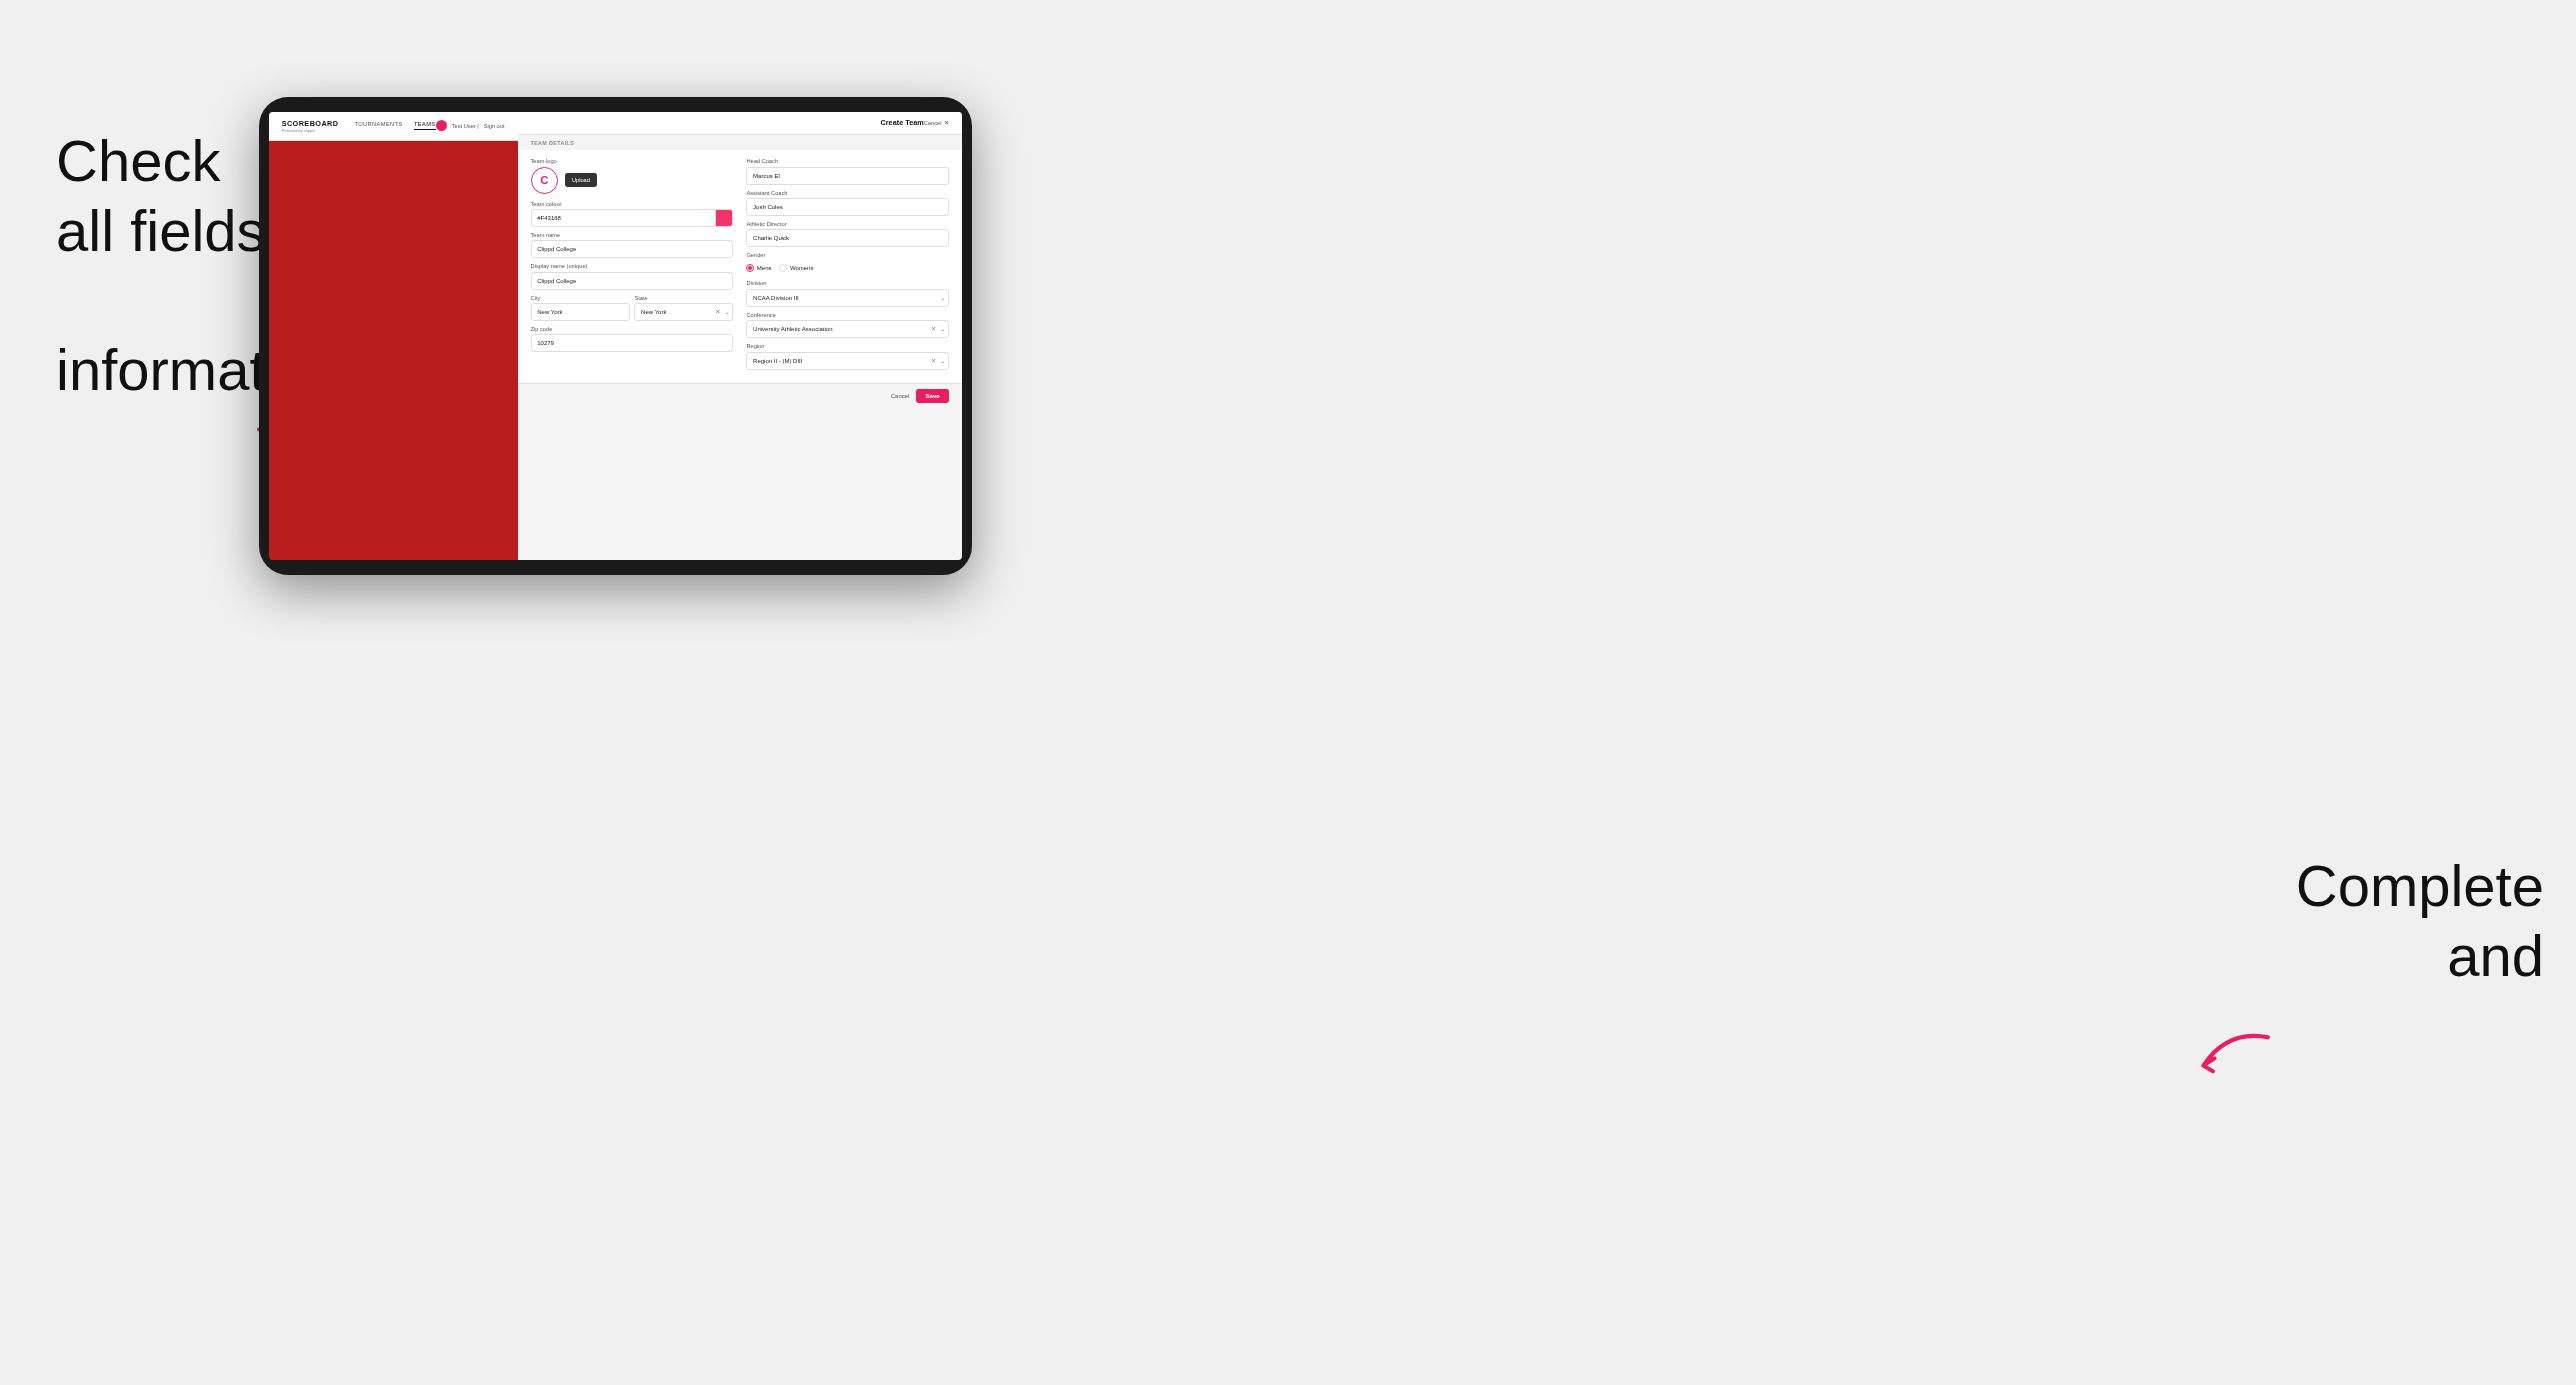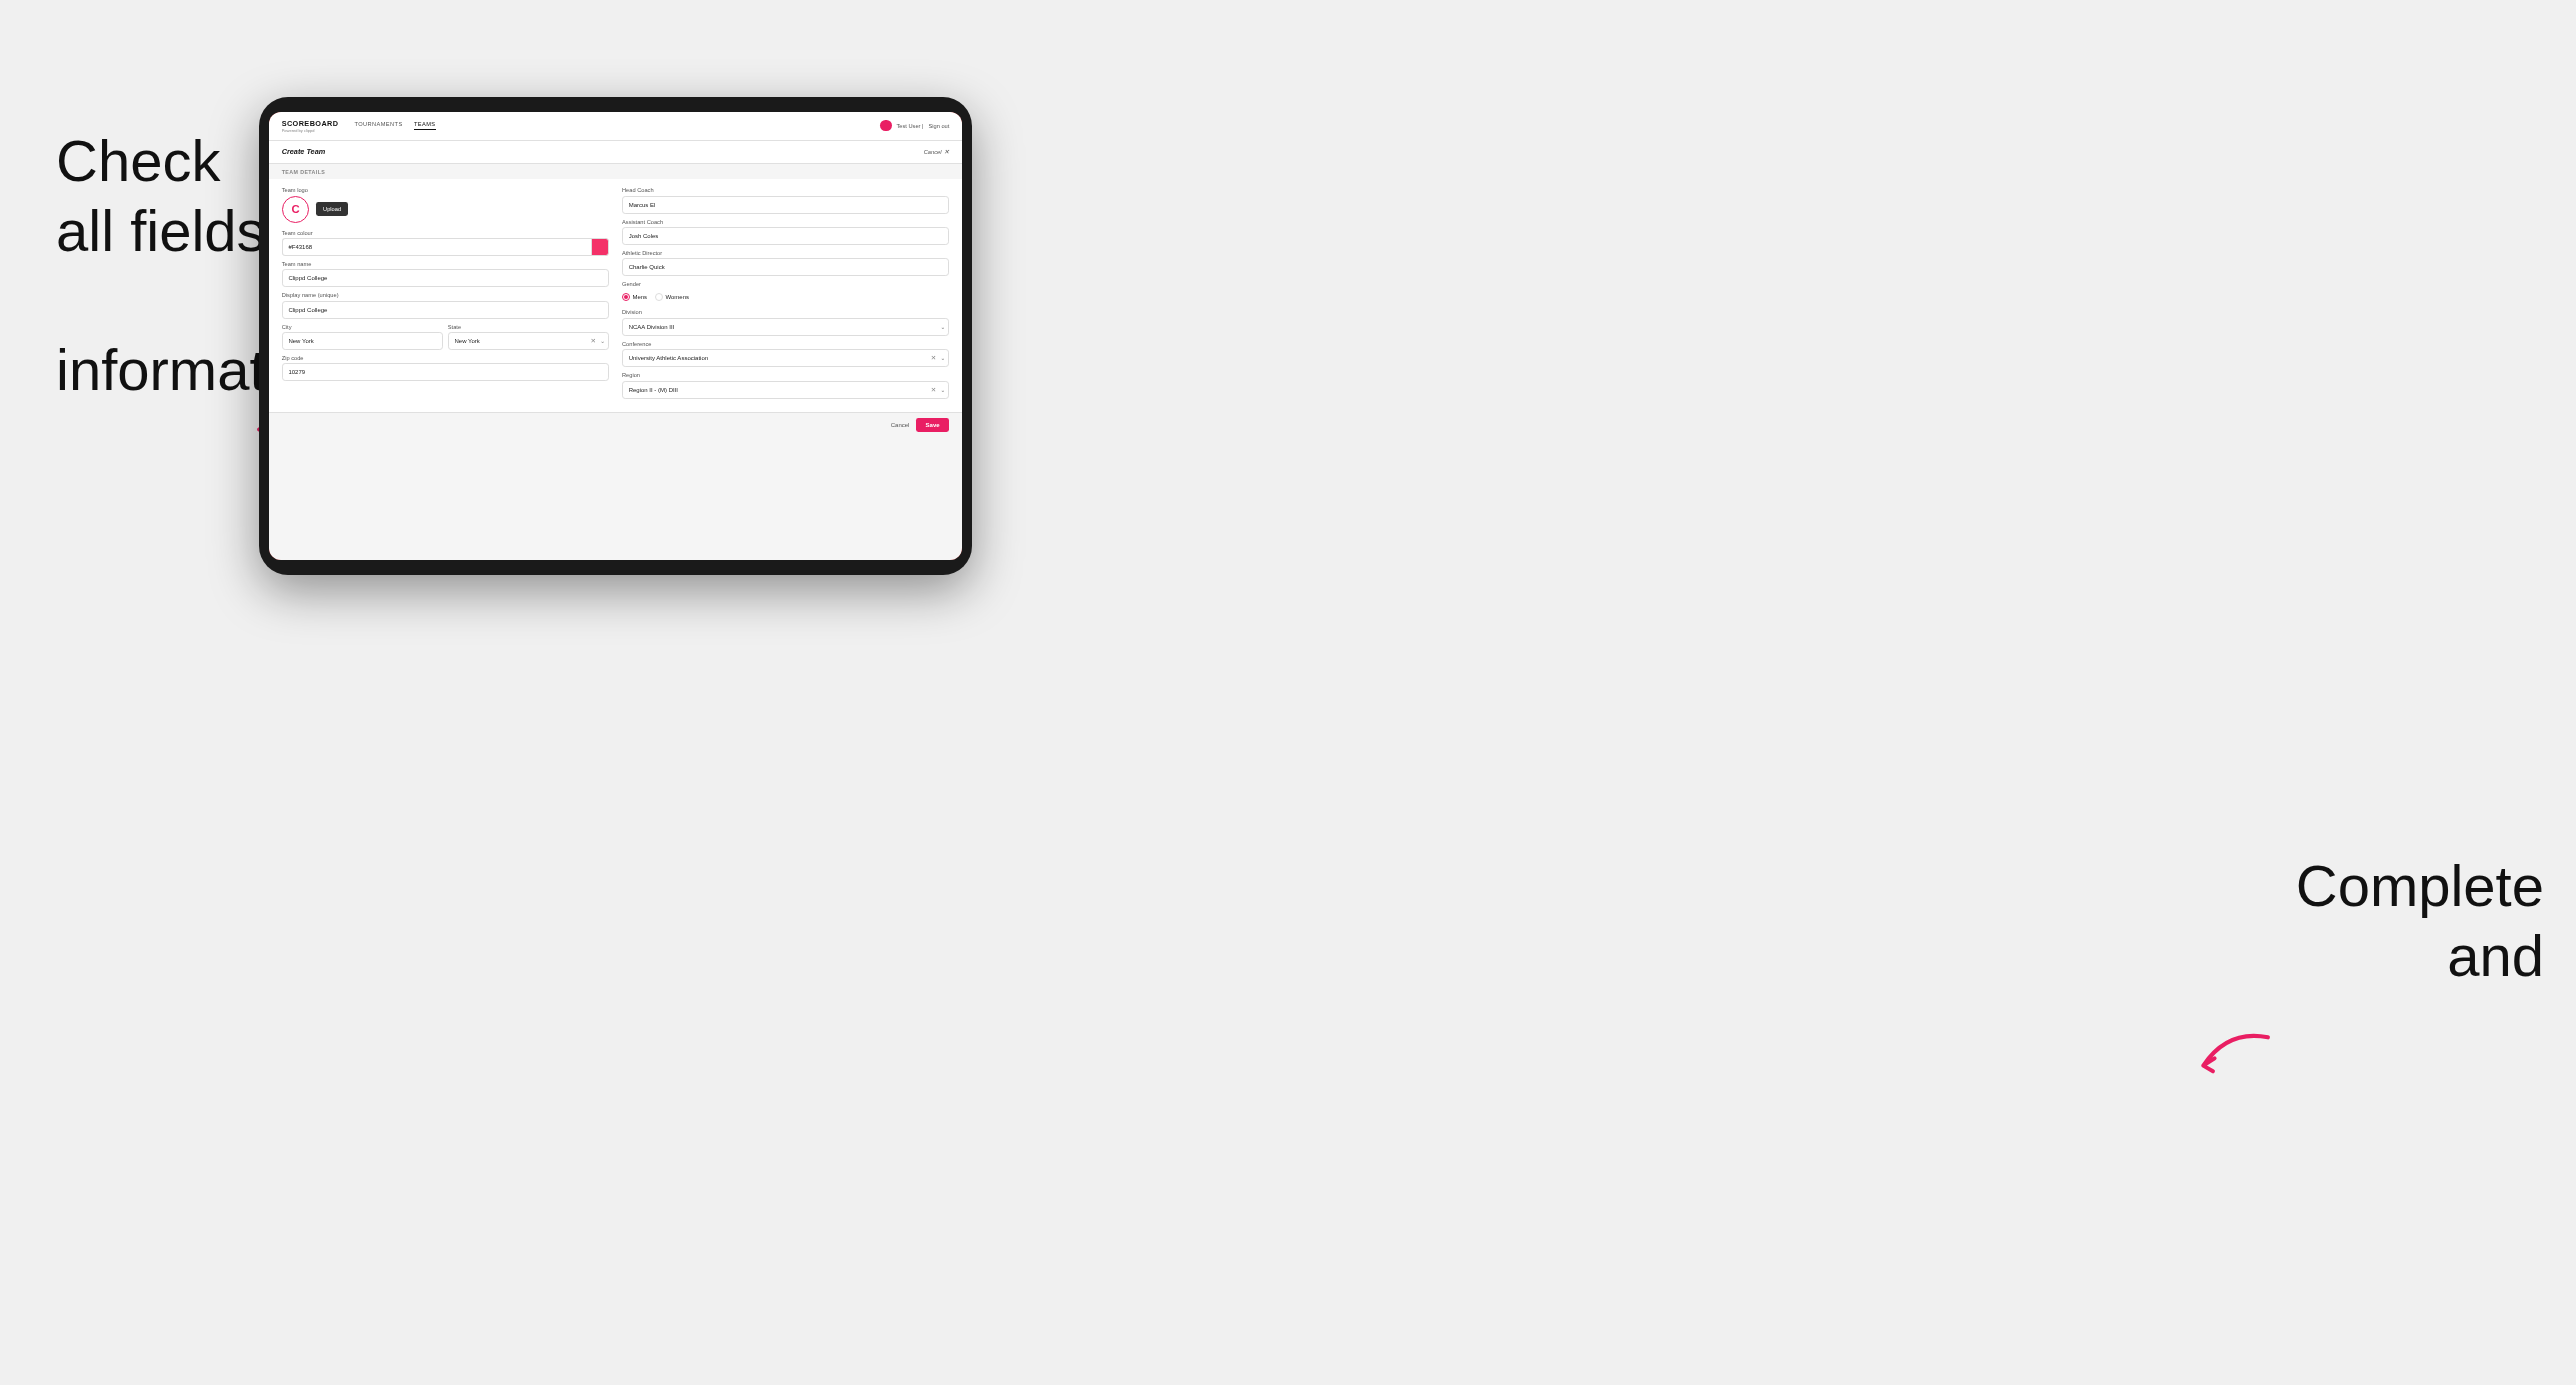--- a/index.html
+++ b/index.html
@@ -63,24 +63,23 @@
       height: 478px;
       background: #1a1a1a;
       border-radius: 29px;
       padding: 14.6px 9.7px;
       box-shadow: 0 16px 49px rgba(0,0,0,0.4);
     }
     .tablet-screen {
       width: 100%;
       height: 100%;
       background: #b91c1c;
-      border-radius: 12px;
+      border-radius: 4px;
       overflow: hidden;
       display: flex;
-      flex-direction: column;
     }
 
     
     .navbar {
       background: #fff;
       border-bottom: 0.8px solid #e0e0e0;
       padding: 0 13px;
       display: flex;
       align-items: center;
       height: 29px;
@@ -138,24 +137,23 @@
       flex: 1;
       overflow-y: auto;
       background: #f5f5f5;
     }
 
     
     .form-header {
       background: #fff;
       padding: 6.5px 13px;
       display: flex;
-      justify-content: space-between;
+      justify-content: flex-end;
       align-items: center;
       border-bottom: 0.8px solid #e0e0e0;
-      font-style: italic;
     }
     .form-title {
       font-size: 7.3px;
       font-weight: 600;
       color: #111;
     }
     .cancel-btn {
       font-size: 5.7px;
       color: #555;
       cursor: pointer;

